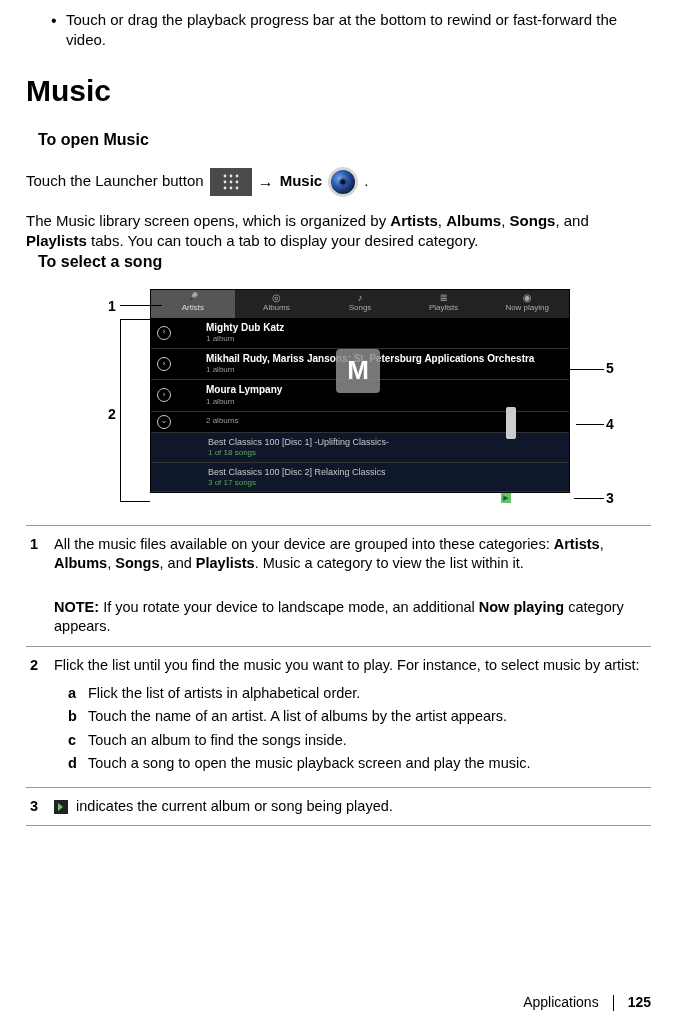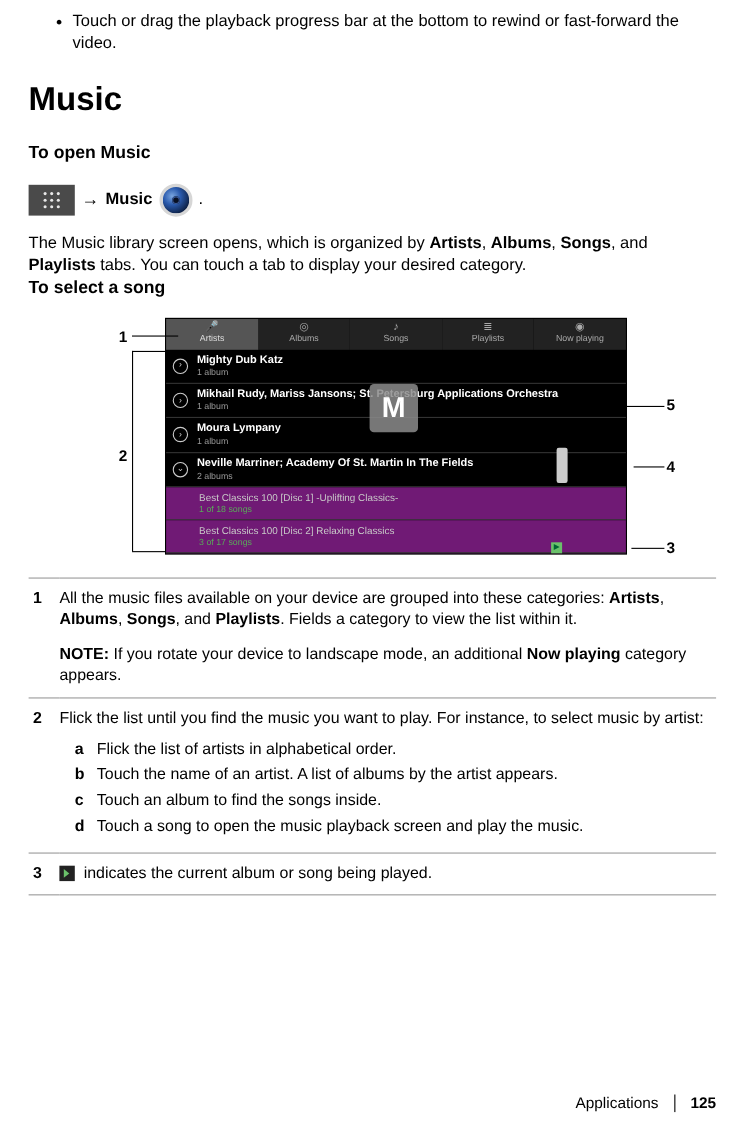--- a/index.html
+++ b/index.html
@@ -11,21 +11,21 @@
     color: #000;
     font-size: 15px;
     line-height: 1.35;
     position: relative;
     padding: 10px 26px 0 26px;
   }
   .bullet { display: flex; margin-bottom: 20px; }
   .bullet .dot { width: 40px; padding-left: 25px; font-size: 16px; }
   .bullet .txt { flex: 1; }
   h1.music { font-size: 30px; font-weight: 700; margin: 10px 0 18px 0; }
-  h2.sub { font-size: 16px; font-weight: 700; margin: 0 0 16px 0; }
+  h2.sub { font-size: 16px; font-weight: 700; margin: 0 0 16px 12px; }
   .launcher-row { display: flex; align-items: center; gap: 6px; margin-bottom: 14px; flex-wrap: wrap;}
   .launcher-icon {
     width: 42px; height: 28px; background: #4a4a4a; display: inline-flex;
     align-items: center; justify-content: center;
   }
   .launcher-icon svg { display:block; }
   .music-icon {
     width: 30px; height: 30px; border-radius: 50%;
     background: radial-gradient(circle at 35% 35%, #7aa6e0 0%, #2a5aad 35%, #0a1a3a 80%);
     border: 3px solid #d6d6d6; position: relative;
@@ -56,22 +56,22 @@
   .row {
     display: flex; align-items: center; padding: 3px 6px; border-bottom: 1px solid #333;
     color: #fff; gap: 8px;
   }
   .row .chev {
     width: 14px; height: 14px; border-radius: 50%; border: 1px solid #ccc;
     display:inline-flex; align-items:center; justify-content:center; font-size:8px; color:#ccc;
   }
   .row .meta { font-size:8px; color:#999; }
   .row .title { font-size:10px; font-weight:600; white-space:nowrap; overflow:hidden; text-overflow:ellipsis;}
-  .row .col { flex:1; min-width:0;}
-  .row.sub { padding-left: 30px; background:#701a75;}
+  .row .col { flex:1; min-width:0;margin-left:27px;}
+  .row.sub { padding-left: 30px; background:#0f172a;}
   .row.sub .title { color:#c8c8c8; font-weight:400; font-size:9px;}
   .row.sub .meta { color:#5aa85a; }
   .scroll-letter {
     position: absolute; width: 44px; height: 44px; background: rgba(140,140,140,0.85);
     color: #fff; font-size: 26px; font-weight: 600; border-radius: 4px;
     display:flex; align-items:center; justify-content:center;
     left: 310px; top: 60px;
   }
   .scrollbar-thumb{
     position:absolute; right: 135px; top: 118px; width:10px; height:32px;
@@ -91,21 +91,21 @@
   }
 
   
   table.legend { width: 100%; border-collapse: collapse; font-size: 14.5px; }
   table.legend td { vertical-align: top; padding: 9px 6px 9px 0; border-top: 1px solid #999;}
   table.legend tr:last-child td { border-bottom: 1px solid #999;}
   table.legend td.n { width: 28px; font-weight:700; padding-left:4px;}
   .sublist { margin-top: 8px; }
   .subitem { display:flex; gap:6px; margin: 4px 0 4px 14px;}
   .subitem .lett { font-weight:700; width:14px;}
-  .note { margin-top: 12px; }
+  .note { margin-top: 24px; }
   .small-play-icon {
     display:inline-block; width:14px; height:14px; background:#222;
     vertical-align:middle; position:relative; margin-right:4px;
   }
   .small-play-icon::after{
     content:""; position:absolute; left:4px; top:3px;
     border-left:5px solid #6ac16a; border-top:4px solid transparent;
     border-bottom:4px solid transparent;
   }
 
@@ -123,20 +123,21 @@
 <div class="bullet">
   <div class="dot">•</div>
   <div class="txt">Touch or drag the playback progress bar at the bottom to rewind or fast-forward the video.</div>
 </div>
 
 <h1 class="music">Music</h1>
 
 <h2 class="sub">To open Music</h2>
 
 <div class="launcher-row">
+  <span>Touch the Launcher button</span>
   <span class="launcher-icon">
     <svg width="18" height="18" viewBox="0 0 18 18">
       <g fill="#e8e8e8">
         <circle cx="3" cy="3" r="1.4"></circle>
           <circle cx="9" cy="3" r="1.4"></circle>
           <circle cx="15" cy="3" r="1.4"></circle>
         <circle cx="3" cy="9" r="1.4"></circle>
           <circle cx="9" cy="9" r="1.4"></circle>
           <circle cx="15" cy="9" r="1.4"></circle>
         <circle cx="3" cy="15" r="1.4"></circle>
@@ -199,21 +200,20 @@
       <div class="row">
           <span class="chev">›</span>
           <div class="col">
             <div class="title">Moura Lympany</div>
             <div class="meta">1 album</div>
           </div>
         </div>
       <div class="row">
           <span class="chev">⌄</span>
           <div class="col">
-            <div class="title">Neville Marriner; Academy Of St. Martin In The Fields</div>
             <div class="meta">2 albums</div>
           </div>
         </div>
       <div class="row sub">
           <div class="col">
             <div class="title">Best Classics 100 [Disc 1] -Uplifting Classics-</div>
             <div class="meta">1 of 18 songs</div>
           </div>
         </div>
       <div class="row sub">
@@ -244,21 +244,21 @@
 
   <span class="callout-num" style="left:580px; top:200px;">3</span>
   <div class="callout-line" style="left:548px; top:209px; width:30px; height:1px;"></div>
 </div>
 
 <table class="legend">
   <tbody>
       <tr>
     <td class="n">1</td>
     <td>
-      <span>All the music files available on your device are grouped into these categories: </span><b>Artists</b><span>, </span><b>Albums</b><span>, </span><b>Songs</b><span>, and </span><b>Playlists</b><span>. Fields a category to view the list within it.</span>
+      <span>All the music files available on your device are grouped into these categories: </span><b>Artists</b><span>, </span><b>Albums</b><span>, </span><b>Songs</b><span>, and </span><b>Playlists</b><span>. Music a category to view the list within it.</span>
       <div class="note">
         <b>NOTE:</b><span> If you rotate your device to landscape mode, an additional </span><b>Now playing</b><span> category appears.</span>
       </div>
     </td>
   </tr>
   <tr>
     <td class="n">2</td>
     <td>
       <span>Flick the list until you find the music you want to play. For instance, to select music by artist:</span>
       <div class="sublist">

